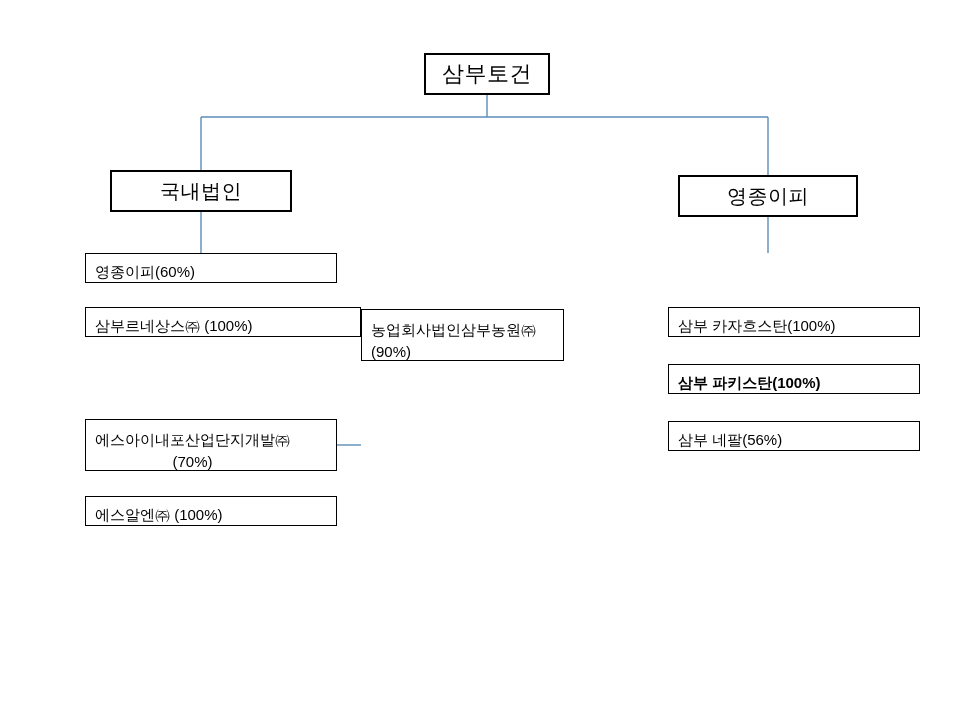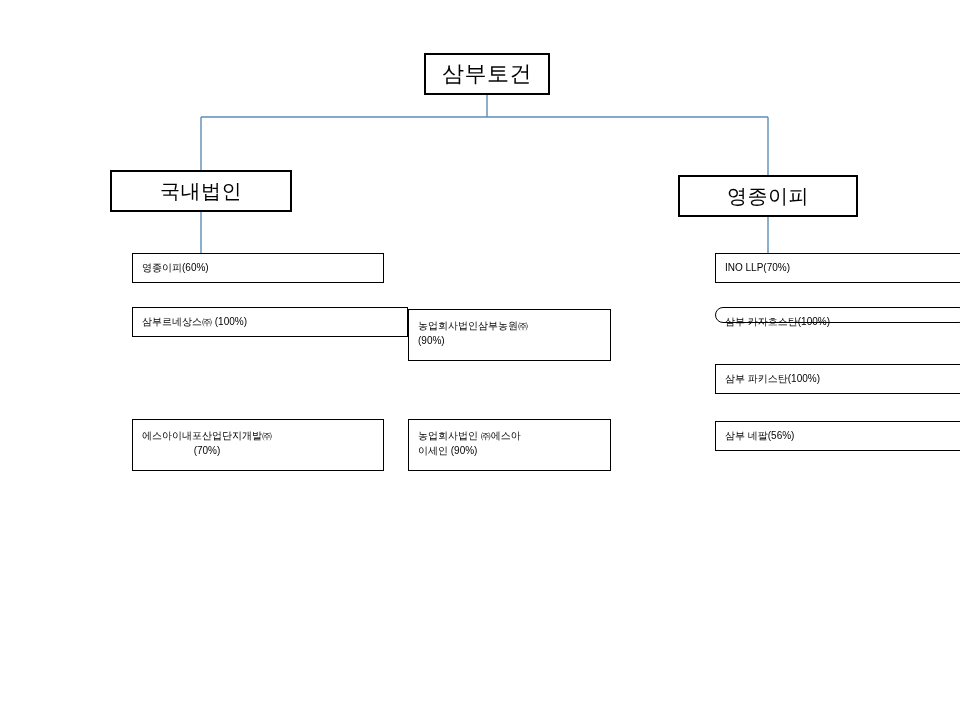--- a/index.html
+++ b/index.html
@@ -43,24 +43,23 @@
     font-size: 20px;
     letter-spacing: 0.5px;
   }
   .node.root {
     font-size: 22px;
   }
   
   .node.leaf {
     align-items: flex-start;
     justify-content: flex-start;
-    font-size: 10px;
+    font-size: 15px;
     line-height: 1.45;
     padding: 7px 0 0 9px;
-    margin-left: 47px;
   }
   .node.leaf.two-line {
     padding-top: 9px;
   }
   .node .label {
     display: block;
     white-space: pre-line;
   }
   .node.header .label {
     white-space: nowrap;
@@ -97,36 +96,32 @@
   <div class="node leaf" style="left: 85px; top: 253px; width: 252px; height: 30px;">
     <span class="label">영종이피(60%)</span>
   </div>
   <div class="node leaf" style="left: 85px; top: 307px; width: 276px; height: 30px;">
     <span class="label">삼부르네상스㈜ (100%)</span>
   </div>
   <div class="node leaf two-line" style="left: 85px; top: 419px; width: 252px; height: 52px; text-align: center;">
     <span class="label">에스아이내포산업단지개발㈜
 (70%)</span>
   </div>
+  <div class="node leaf" style="left: 85px; top: 496px; width: 252px; height: 30px;">
+    <span class="label">에스알엔㈜ (100%)</span>
+  </div>
 
   <div class="node leaf two-line" style="left: 361px; top: 309px; width: 203px; height: 52px;">
     <span class="label">농업회사법인삼부농원㈜
 (90%)</span>
   </div>
-  <div class="node leaf two-line" style="left: 361px; top: 419px; width: 203px; height: 52px;">
-    <span class="label">농업회사법인 ㈜에스아
-이세인 (90%)</span>
-  </div>
 
-  <div class="node leaf" style="left: 668px; top: 253px; width: 252px; height: 30px;">
-    <span class="label">INO LLP(70%)</span>
-  </div>
-  <div class="node leaf" style="left: 668px; top: 307px; width: 252px; height: 16px; border-radius: 8px;">
+  <div class="node leaf" style="left: 668px; top: 307px; width: 252px; height: 30px;">
     <span class="label">삼부 카자흐스탄(100%)</span>
   </div>
-  <div class="node leaf" style="left: 668px; top: 364px; width: 252px; height: 30px;">
+  <div class="node leaf" style="left: 668px; top: 364px; width: 252px; height: 30px; font-weight: bold;">
     <span class="label">삼부 파키스탄(100%)</span>
   </div>
   <div class="node leaf" style="left: 668px; top: 421px; width: 252px; height: 30px;">
     <span class="label">삼부 네팔(56%)</span>
   </div>
 
 </div>
 
 </body></html>

